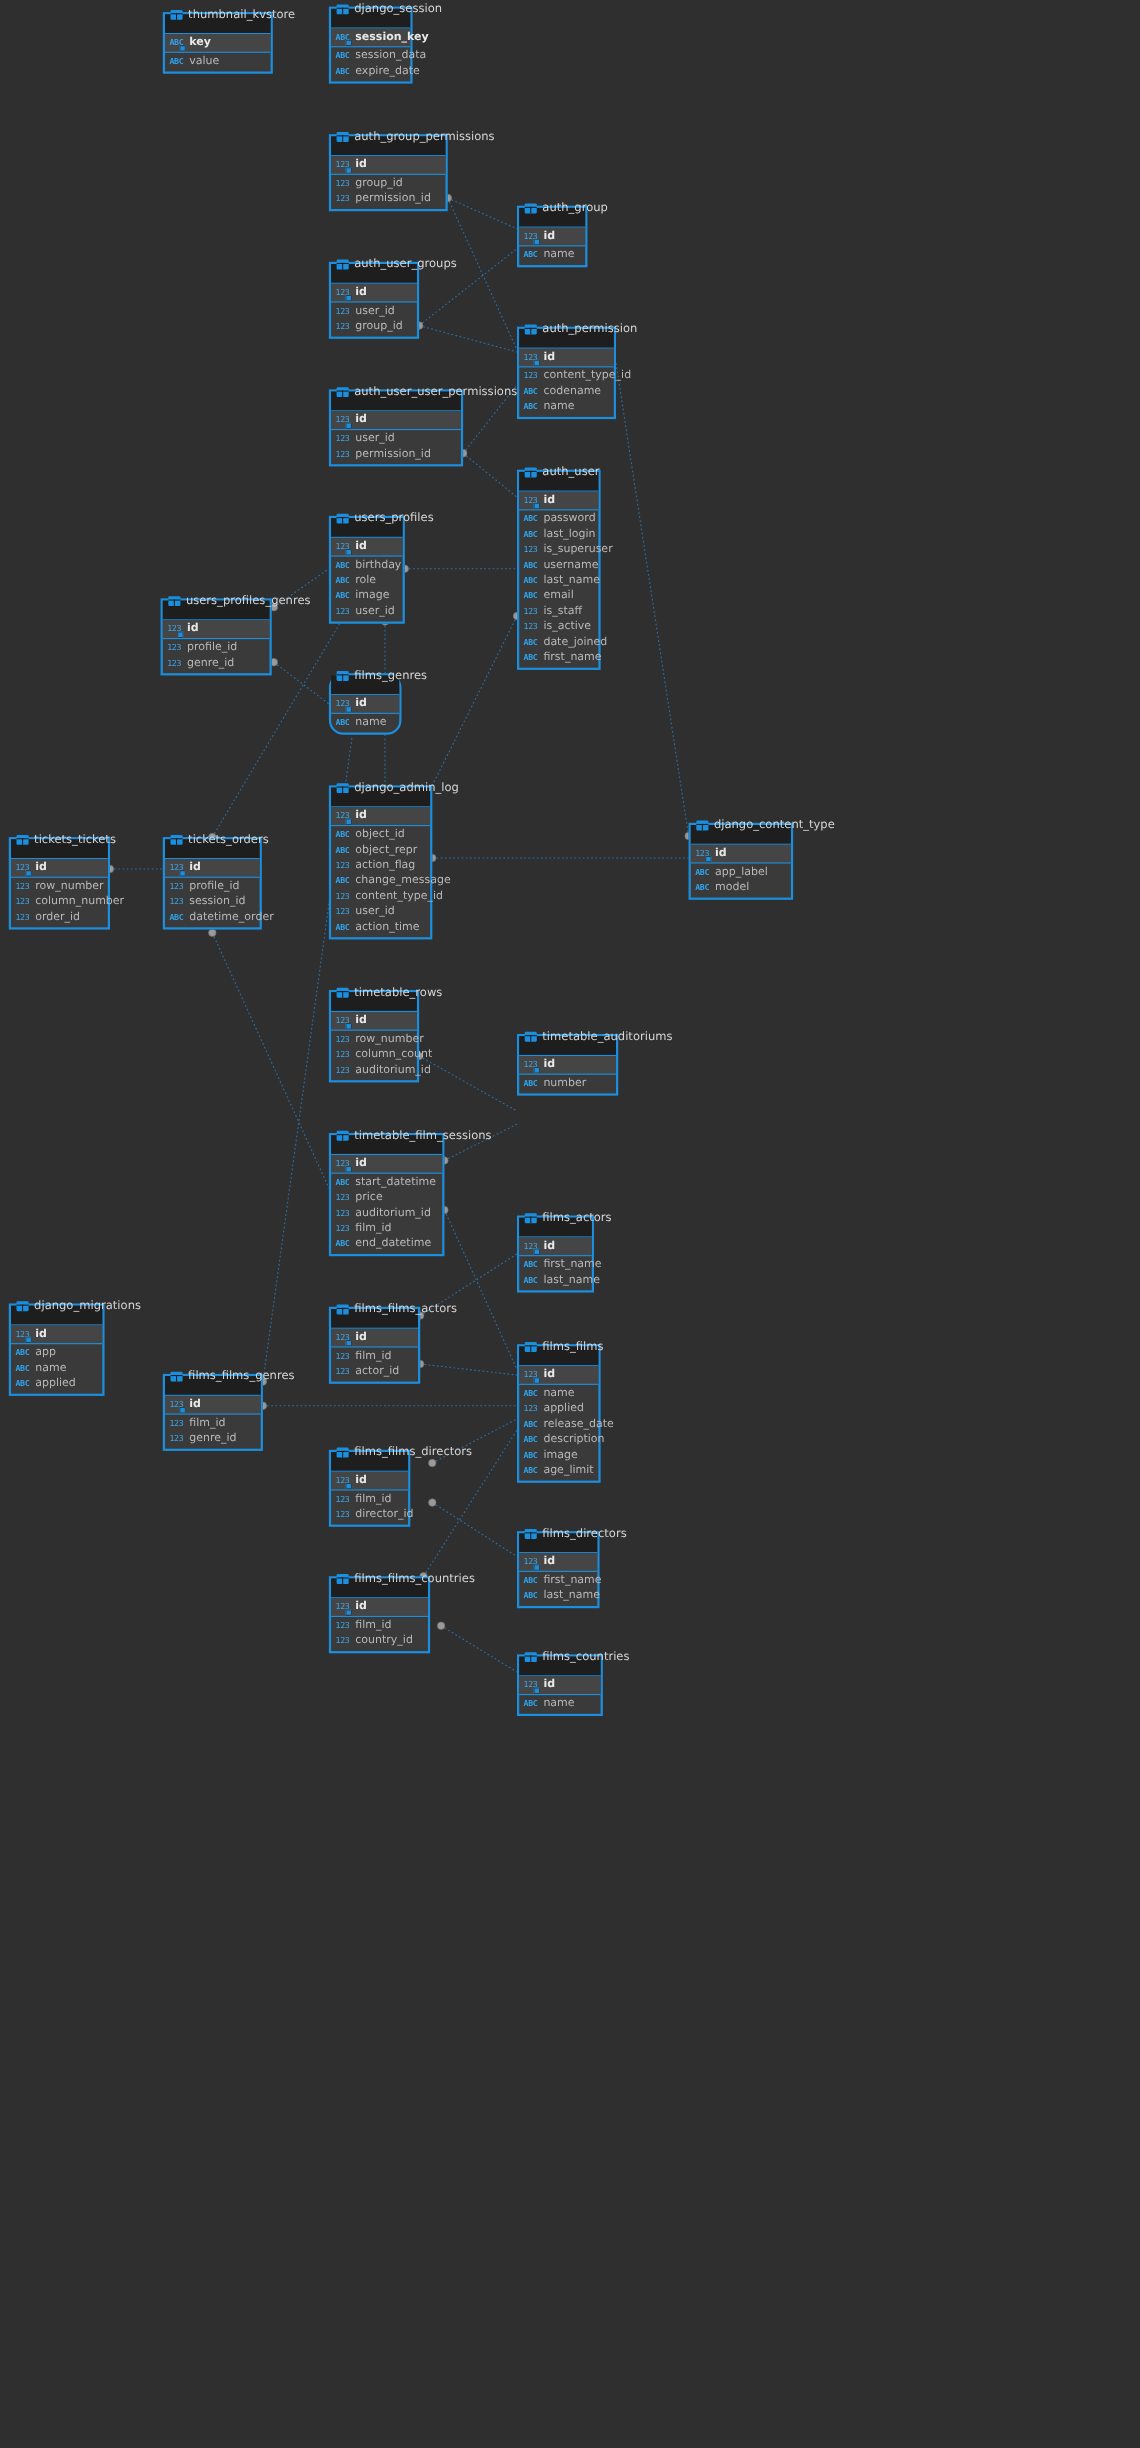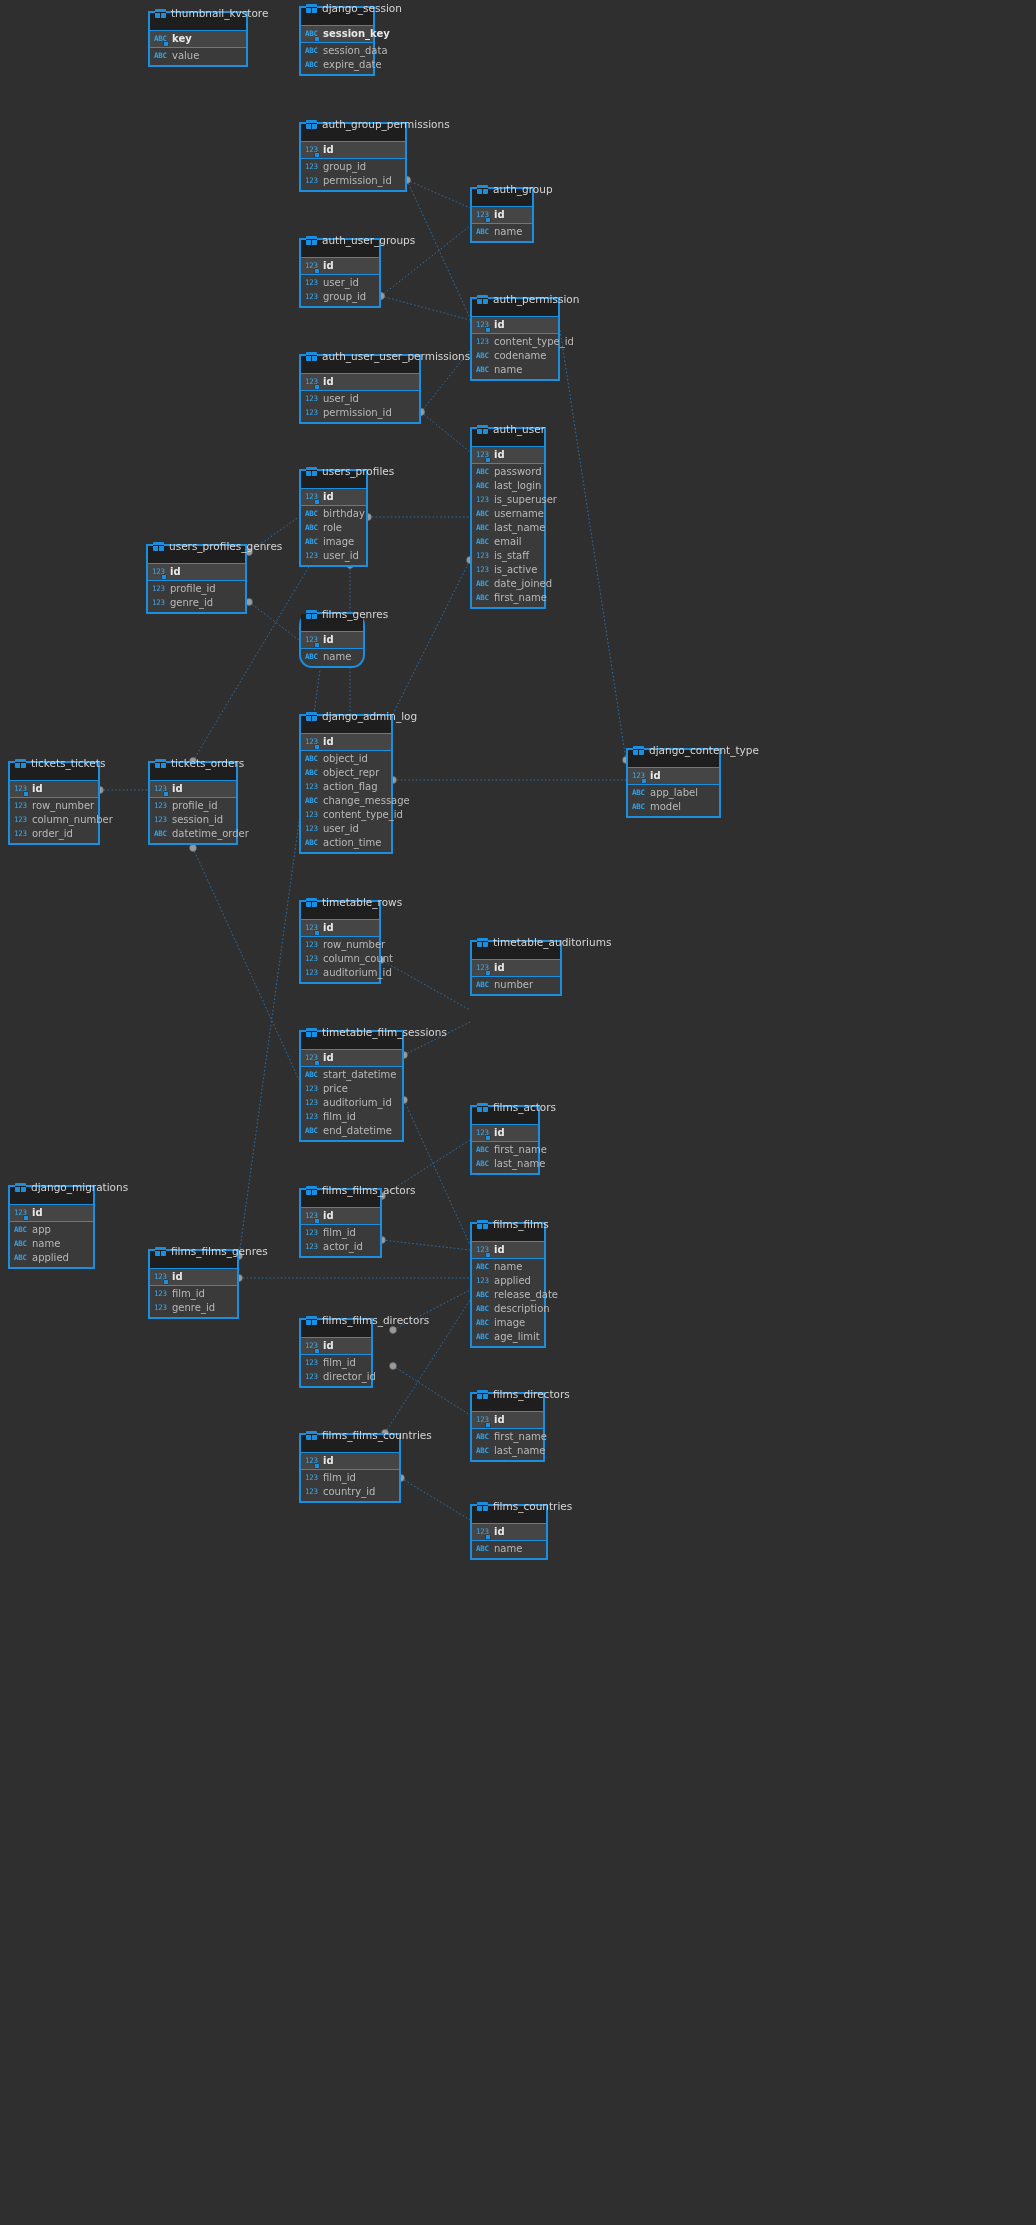--- a/index.html
+++ b/index.html
@@ -789,21 +789,21 @@
         <div class="col-row">
           <span class="ico ico-abc">ABC</span>
           <span class="col-name">first_name</span>
         </div>
         <div class="col-row">
           <span class="ico ico-abc">ABC</span>
           <span class="col-name">last_name</span>
         </div>
       </div>
     </div>
-    <div class="table" style="left: 299px; top: 1433px; width: 102px;">
+    <div class="table" style="left: 299px; top: 1433px; width: 92px;">
       <div class="tbl-header">
         <span class="ico ico-table"></span>
         <span class="tbl-title">films_films_countries</span>
       </div>
       <div class="tbl-pk">
         <span class="ico ico-123 pk-badge">123</span>
         <span class="col-name">id</span>
       </div>
       <div class="tbl-body">
         <div class="col-row">

